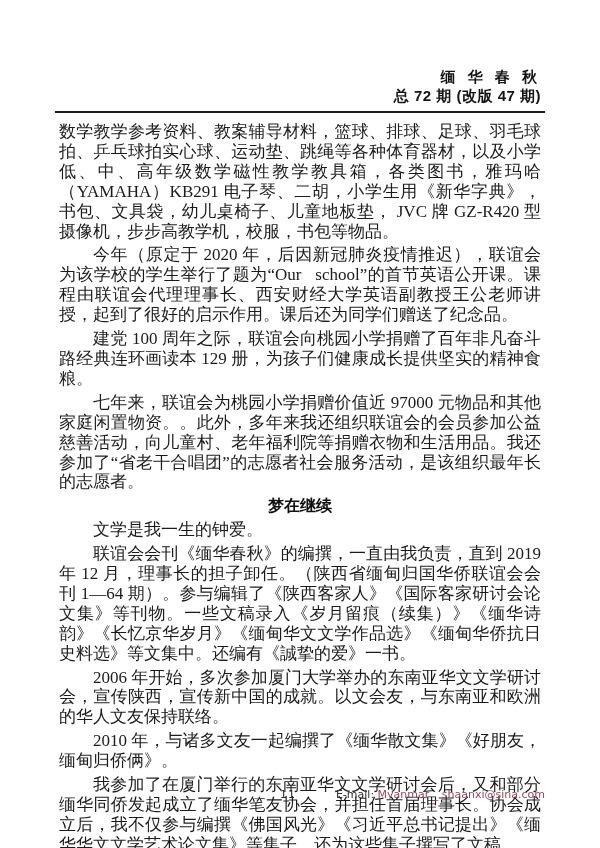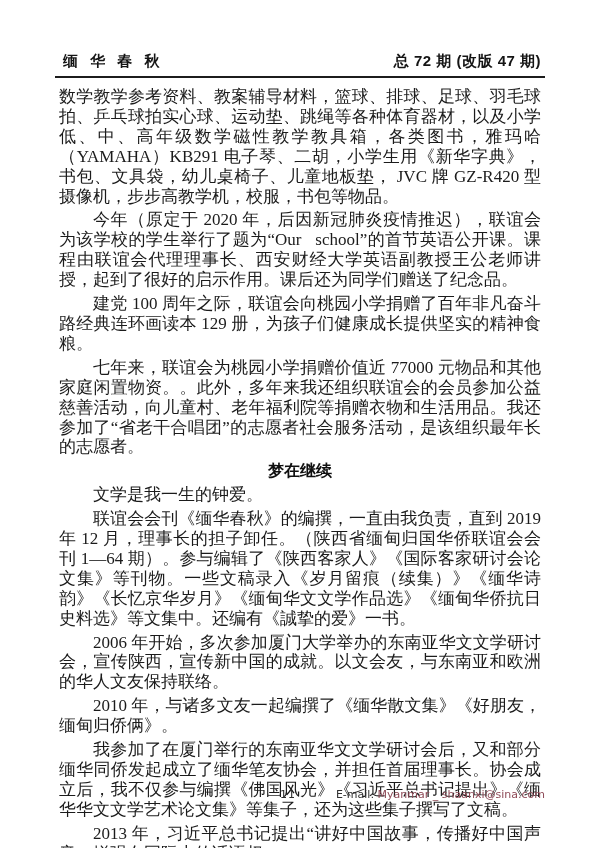--- a/index.html
+++ b/index.html
@@ -7,29 +7,30 @@
     position: relative;
     width: 600px;
     height: 848px;
     margin: 0 auto;
     background: #ffffff;
     overflow: hidden;
     color: #1b1b1b;
   }
   .header {
     margin: 0 55px;
-    padding: 52px 4px 5px 8px;
+    padding: 68px 4px 5px 8px;
     display: flex;
     justify-content: space-between;
     align-items: flex-end;
     border-bottom: 2px solid #1c1c1c;
     font-family: "Liberation Sans", "DejaVu Sans", sans-serif;
     font-size: 15px;
     font-weight: 600;
     color: #141414;
+    flex-direction: column;
   }
   .journal-title { letter-spacing: 4px; }
   .issue-info { letter-spacing: 0.5px; }
   .content {
     margin: 9px 55px 0 55px;
     font-family: "Liberation Serif", "DejaVu Serif", serif;
     font-size: 17px;
     line-height: 19.9px;
     text-align: justify;
     text-justify: inter-character;
@@ -82,21 +83,21 @@
 
   <div class="header">
     <span class="journal-title">缅 华 春 秋</span>
     <span class="issue-info">总 72 期 (改版 47 期)</span>
   </div>
 
   <div class="content">
     <p>数学教学参考资料、教案辅导材料，篮球、排球、足球、羽毛球拍、乒乓球拍实心球、运动垫、跳绳等各种体育器材，以及小学低、中、高年级数学磁性教学教具箱，各类图书，雅玛哈（YAMAHA）KB291 电子琴、二胡，小学生用《新华字典》，书包、文具袋，幼儿桌椅子、儿童地板垫， JVC 牌 GZ-R420 型摄像机，步步高教学机，校服，书包等物品。</p>
     <p class="indent">今年（原定于 2020 年，后因新冠肺炎疫情推迟），联谊会为该学校的学生举行了题为“Our   school”的首节英语公开课。课程由联谊会代理理事长、西安财经大学英语副教授王公老师讲授，起到了很好的启示作用。课后还为同学们赠送了纪念品。</p>
     <p class="indent">建党 100 周年之际，联谊会向桃园小学捐赠了百年非凡奋斗路经典连环画读本 129 册，为孩子们健康成长提供坚实的精神食粮。</p>
-    <p class="indent">七年来，联谊会为桃园小学捐赠价值近 77000 元物品和其他家庭闲置物资。。此外，多年来我还组织联谊会的会员参加公益慈善活动，向儿童村、老年福利院等捐赠衣物和生活用品。我还参加了“省老干合唱团”的志愿者社会服务活动，是该组织最年长的志愿者。</p>
+    <p class="indent">七年来，联谊会为桃园小学捐赠价值近 97000 元物品和其他家庭闲置物资。。此外，多年来我还组织联谊会的会员参加公益慈善活动，向儿童村、老年福利院等捐赠衣物和生活用品。我还参加了“省老干合唱团”的志愿者社会服务活动，是该组织最年长的志愿者。</p>
 
     <h2 class="section-heading">梦在继续</h2>
 
     <p class="indent">文学是我一生的钟爱。</p>
     <p class="indent">联谊会会刊《缅华春秋》的编撰，一直由我负责，直到 2019 年 12 月，理事长的担子卸任。（陕西省缅甸归国华侨联谊会会刊 1—64 期）。参与编辑了《陕西客家人》《国际客家研讨会论文集》等刊物。一些文稿录入《岁月留痕（续集）》《缅华诗韵》《长忆京华岁月》《缅甸华文文学作品选》《缅甸华侨抗日史料选》等文集中。还编有《誠挚的爱》一书。</p>
     <p class="indent">2006 年开始，多次参加厦门大学举办的东南亚华文文学研讨会，宣传陕西，宣传新中国的成就。以文会友，与东南亚和欧洲的华人文友保持联络。</p>
     <p class="indent">2010 年，与诸多文友一起编撰了《缅华散文集》《好朋友，缅甸归侨俩》。</p>
     <p class="indent">我参加了在厦门举行的东南亚华文文学研讨会后，又和部分缅华同侨发起成立了缅华笔友协会，并担任首届理事长。协会成立后，我不仅参与编撰《佛国风光》《习近平总书记提出》《缅华华文文学艺术论文集》等集子，还为这些集子撰写了文稿。</p>
     <p class="indent">2013 年，习近平总书记提出“讲好中国故事，传播好中国声音，增强在国际上的话语权。”</p>
   </div>

